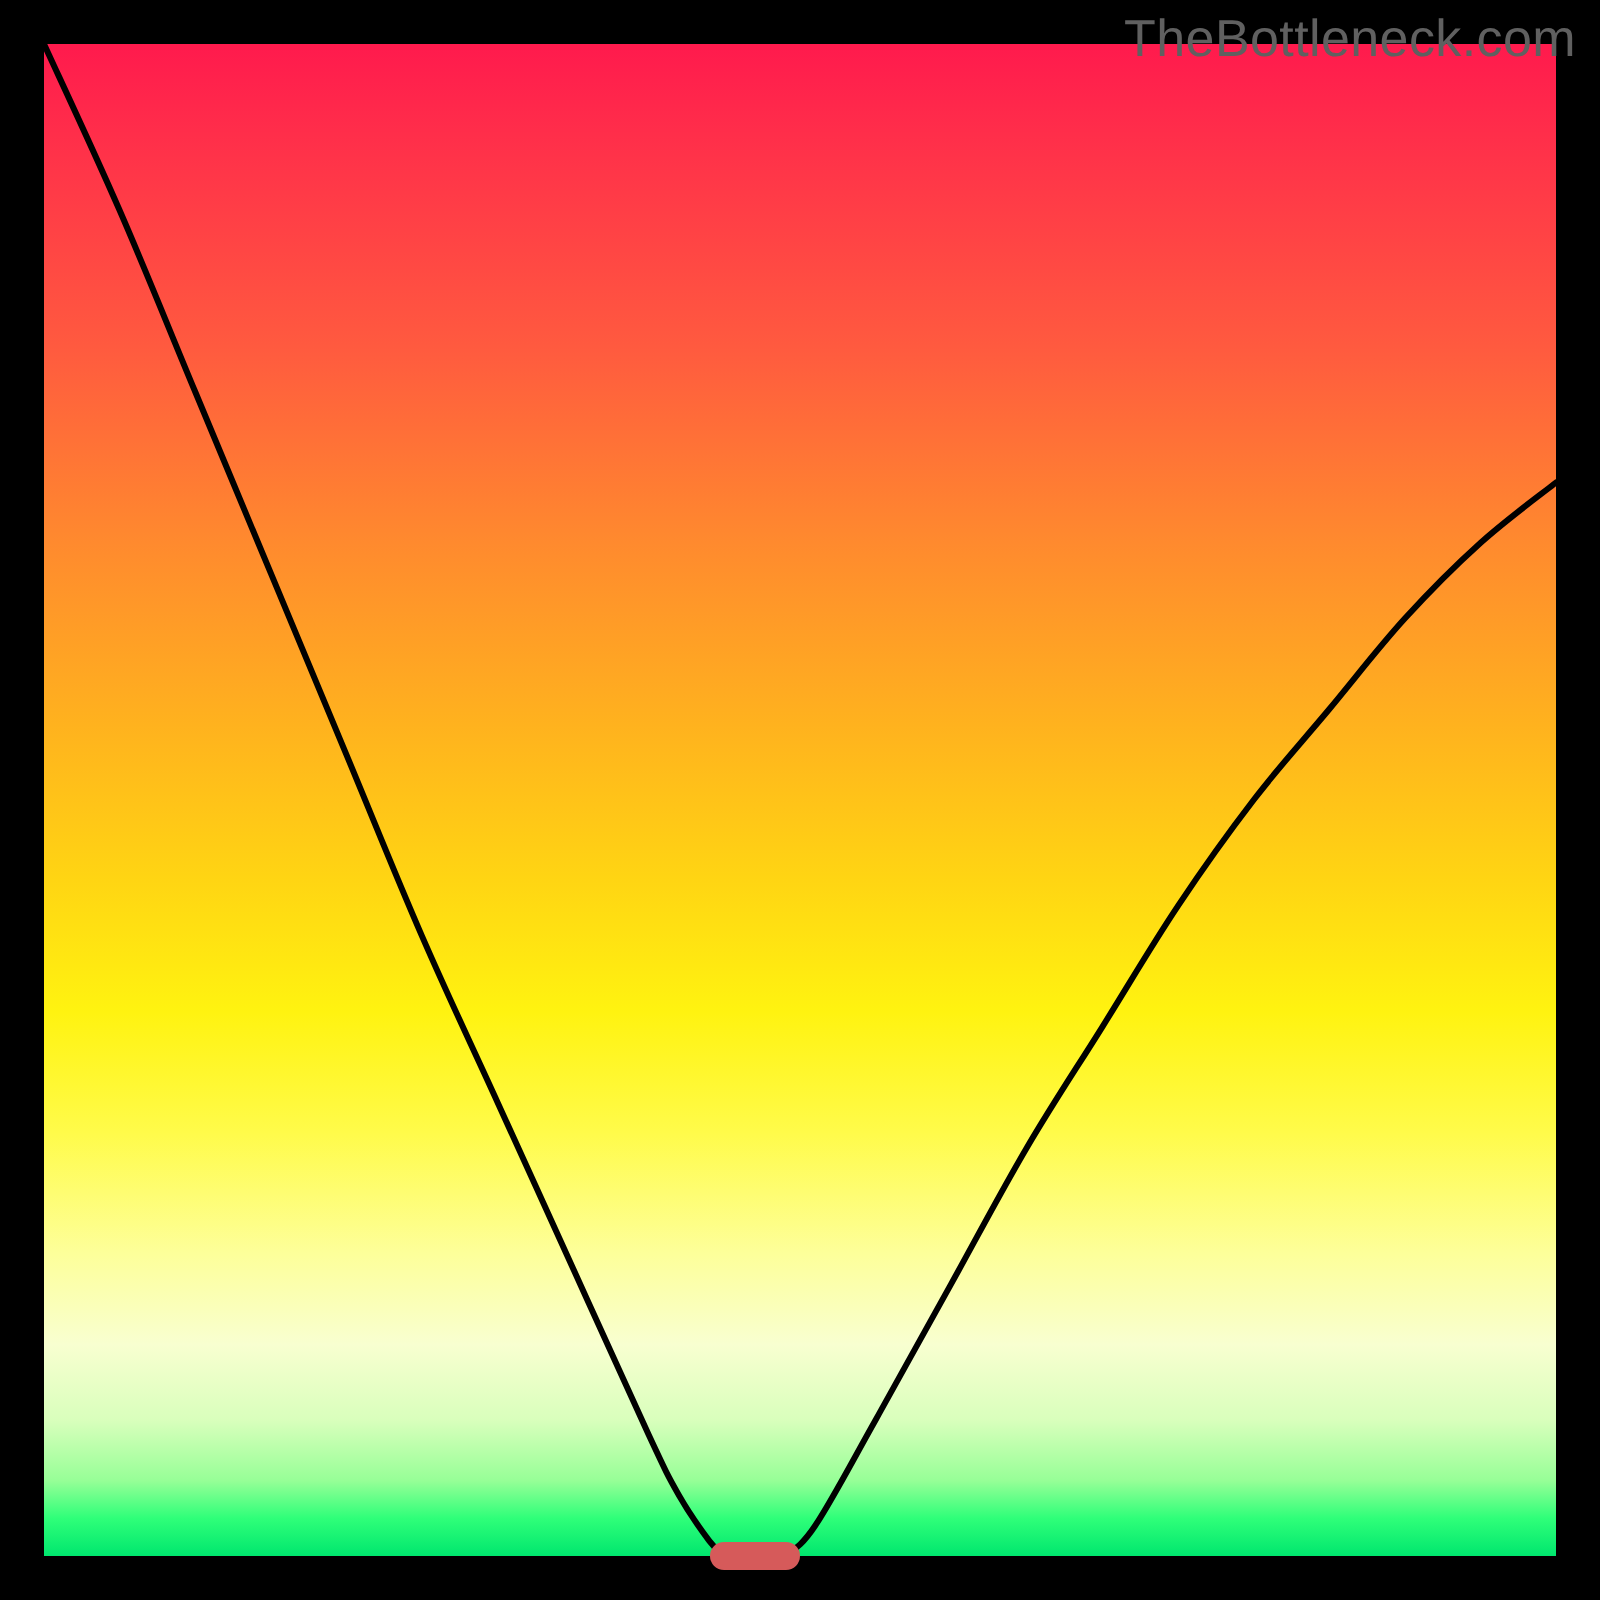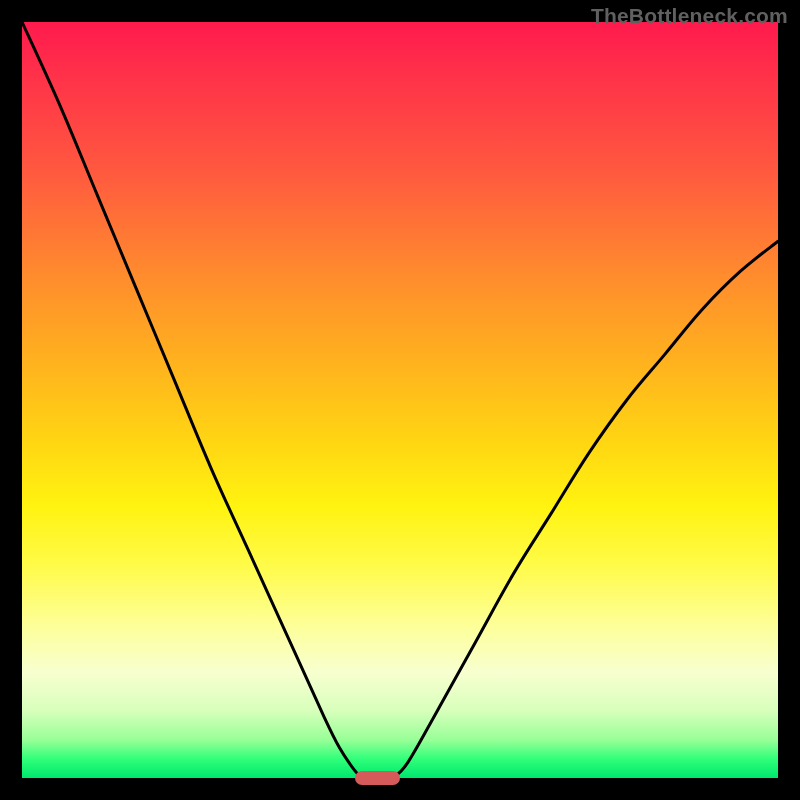--- a/index.html
+++ b/index.html
@@ -1,18 +1,18 @@
 <!DOCTYPE html>
 <html><head>
 <meta charset="utf-8">
 <style>
 *{margin:0;padding:0;box-sizing:border-box}
 body{width:800px;height:800px;overflow:hidden;font-family:Arial,Helvetica,sans-serif}
 .stage{position:relative;width:800px;height:800px;background:#000}
-.watermark{position:absolute;top:4px;right:12px;color:#606060;font-size:21px;font-weight:700;letter-spacing:.2px;z-index:4}
+.watermark{position:absolute;top:4px;right:12px;color:#606060;font-size:26px;font-weight:400;letter-spacing:.2px;z-index:4}
 .plot{position:absolute;inset:22px;background:linear-gradient(to bottom,
   #ff1a4d 0%,
   #ff2e4a 6%,
   #ff5a3f 20%,
   #ff8a2e 33%,
   #ffb21e 45%,
   #ffd413 55%,
   #fff310 64%,
   #fffb4a 72%,
   #fdff9a 80%,

